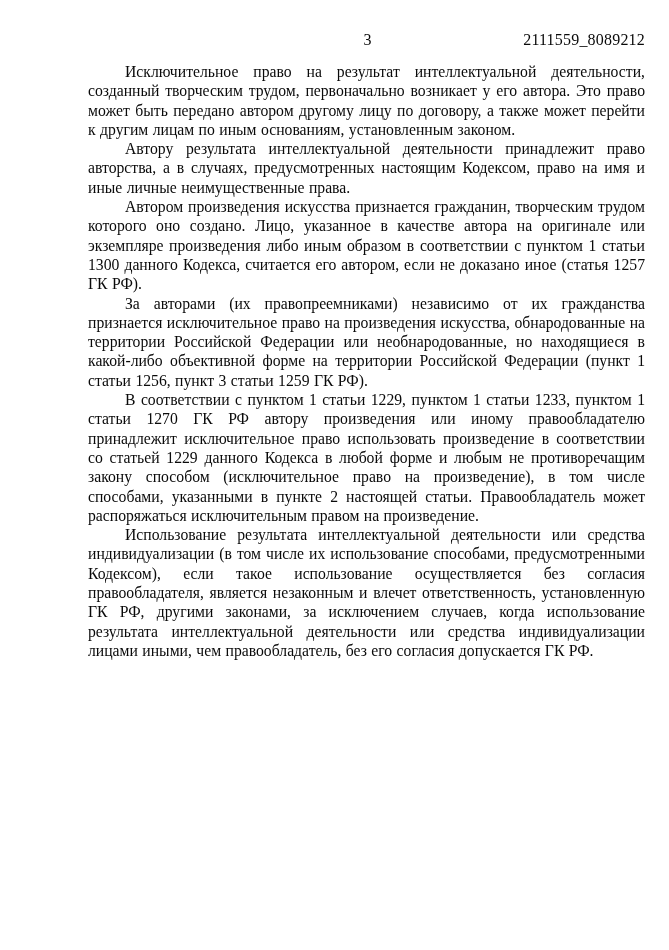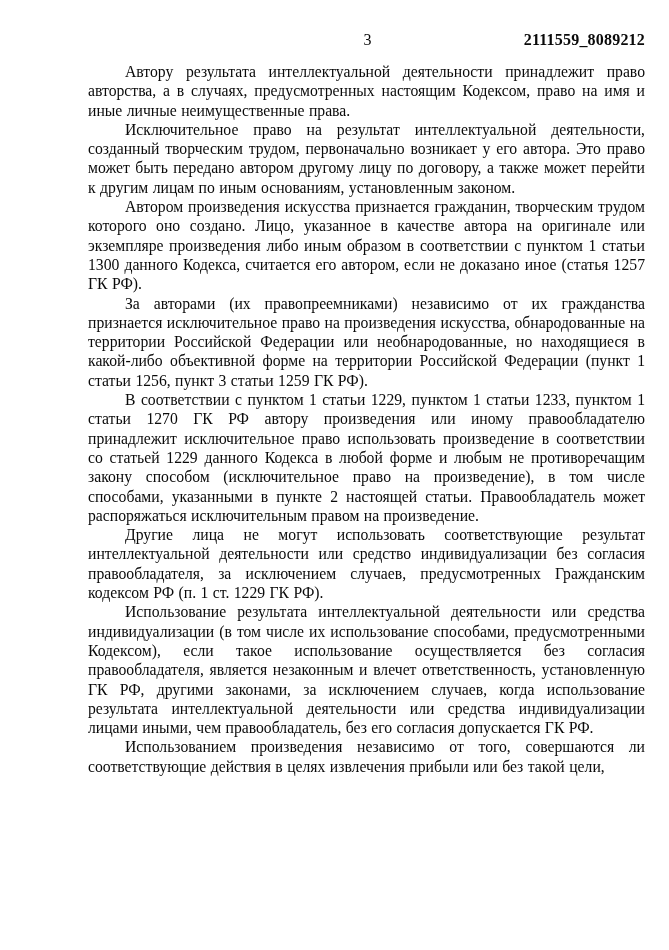--- a/index.html
+++ b/index.html
@@ -30,21 +30,20 @@
     left: 88px;
     width: 559px;
     text-align: center;
     top: 0;
   }
   .document-id {
     position: absolute;
     right: 24px;
     top: 0;
     letter-spacing: 0.2px;
-    font-weight: bold;
   }
   .doc-body {
     position: absolute;
     top: 62px;
     left: 88px;
     width: 557px;
   }
   .doc-body p {
     margin: 0;
     padding: 0;
@@ -59,23 +58,21 @@
 <body>
 
 <div class="page">
 
   <div class="page-header">
     <span class="page-number">3</span>
     <span class="document-id">2111559_8089212</span>
   </div>
 
   <div class="doc-body">
+    <p>Исключительное право на результат интеллектуальной деятельности, созданный творческим трудом, первоначально возникает у его автора. Это право может быть передано автором другому лицу по договору, а также может перейти к другим лицам по иным основаниям, установленным законом.</p>
     <p>Автору результата интеллектуальной деятельности принадлежит право авторства, а в случаях, предусмотренных настоящим Кодексом, право на имя и иные личные неимущественные права.</p>
-    <p>Исключительное право на результат интеллектуальной деятельности, созданный творческим трудом, первоначально возникает у его автора. Это право может быть передано автором другому лицу по договору, а также может перейти к другим лицам по иным основаниям, установленным законом.</p>
     <p>Автором произведения искусства признается гражданин, творческим трудом которого оно создано. Лицо, указанное в качестве автора на оригинале или экземпляре произведения либо иным образом в соответствии с пунктом 1 статьи 1300 данного Кодекса, считается его автором, если не доказано иное (статья 1257 ГК РФ).</p>
     <p>За авторами (их правопреемниками) независимо от их гражданства признается исключительное право на произведения искусства, обнародованные на территории Российской Федерации или необнародованные, но находящиеся в какой-либо объективной форме на территории Российской Федерации (пункт 1 статьи 1256, пункт 3 статьи 1259 ГК РФ).</p>
     <p>В соответствии с пунктом 1 статьи 1229, пунктом 1 статьи 1233, пунктом 1 статьи 1270 ГК РФ автору произведения или иному правообладателю принадлежит исключительное право использовать произведение в соответствии со статьей 1229 данного Кодекса в любой форме и любым не противоречащим закону способом (исключительное право на произведение), в том числе способами, указанными в пункте 2 настоящей статьи. Правообладатель может распоряжаться исключительным правом на произведение.</p>
-    <p>Другие лица не могут использовать соответствующие результат интеллектуальной деятельности или средство индивидуализации без согласия правообладателя, за исключением случаев, предусмотренных Гражданским кодексом РФ (п. 1 ст. 1229 ГК РФ).</p>
     <p>Использование результата интеллектуальной деятельности или средства индивидуализации (в том числе их использование способами, предусмотренными Кодексом), если такое использование осуществляется без согласия правообладателя, является незаконным и влечет ответственность, установленную ГК РФ, другими законами, за исключением случаев, когда использование результата интеллектуальной деятельности или средства индивидуализации лицами иными, чем правообладатель, без его согласия допускается ГК РФ.</p>
-    <p>Использованием произведения независимо от того, совершаются ли соответствующие действия в целях извлечения прибыли или без такой цели,</p>
   </div>
 
 </div>
 
 </body></html>

